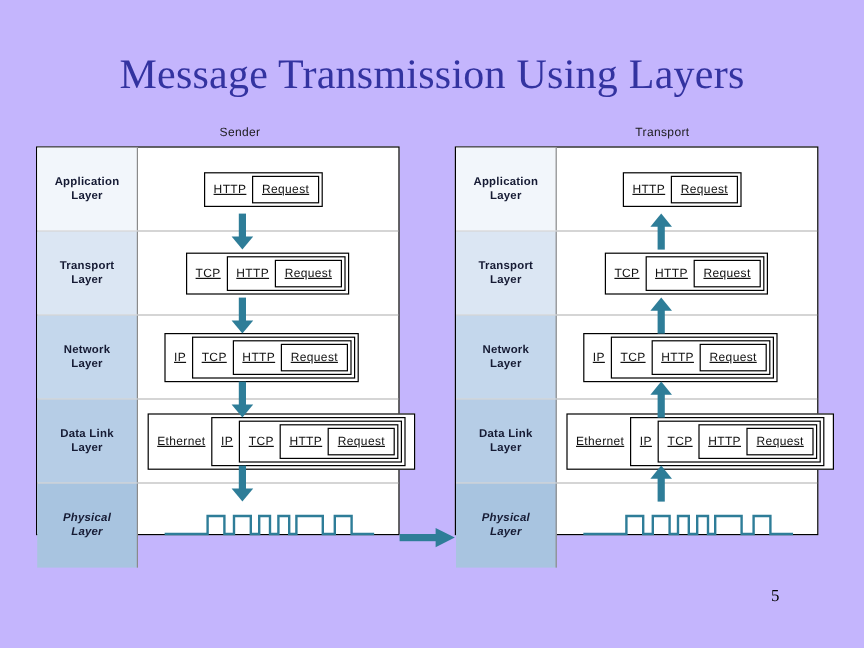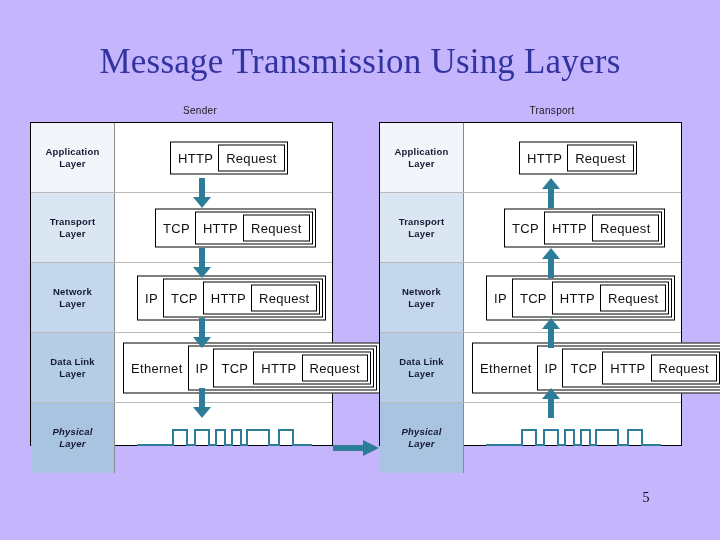--- a/index.html
+++ b/index.html
@@ -106,25 +106,26 @@
     display: flex;
     align-items: center;
     box-sizing: border-box;
     background: #ffffff;
     padding: 2px;
   }
   .pdu > .hdr {
     display: flex;
     align-items: center;
     justify-content: center;
-    font-size: 13px;
+    font-size: 10px;
     color: #111111;
     padding: 3px 5px;
     white-space: nowrap;
     letter-spacing: 0.3px;
+    text-decoration: underline;
   }
   .trailer {
     width: 3px;
     border-left: 1px solid #000000;
     margin-left: 1px;
   }
 
   
   .arrow-v {
     position: absolute;

